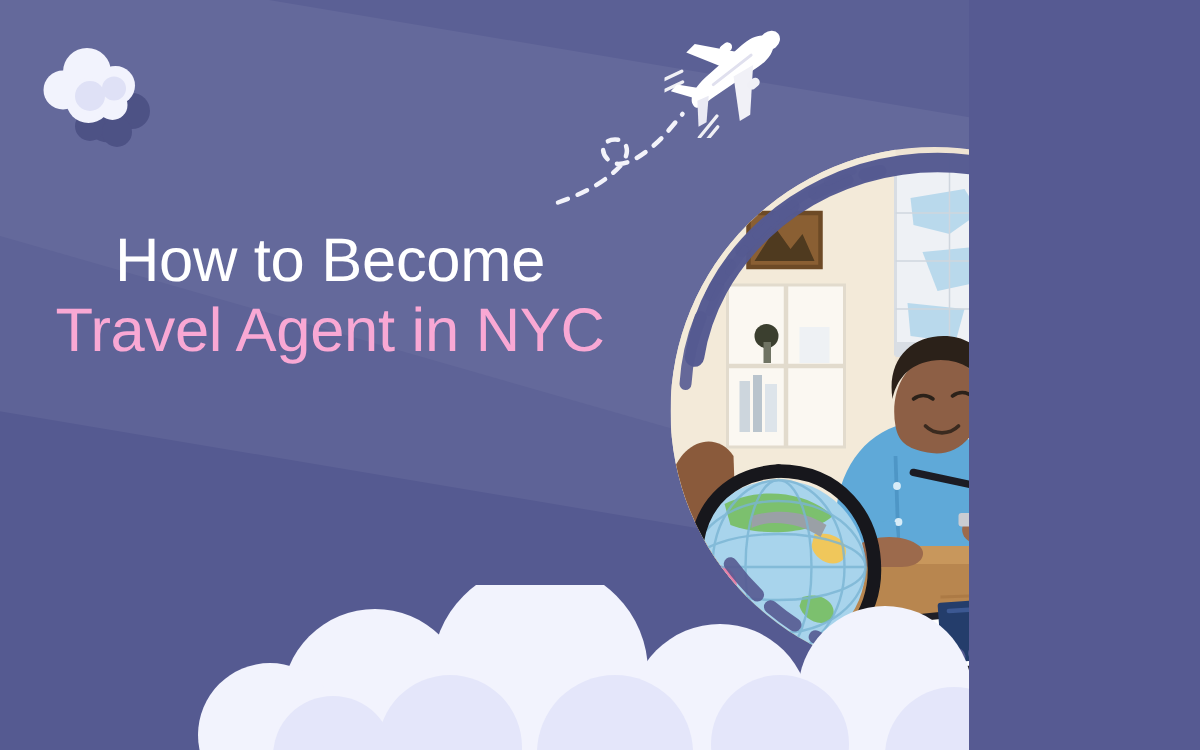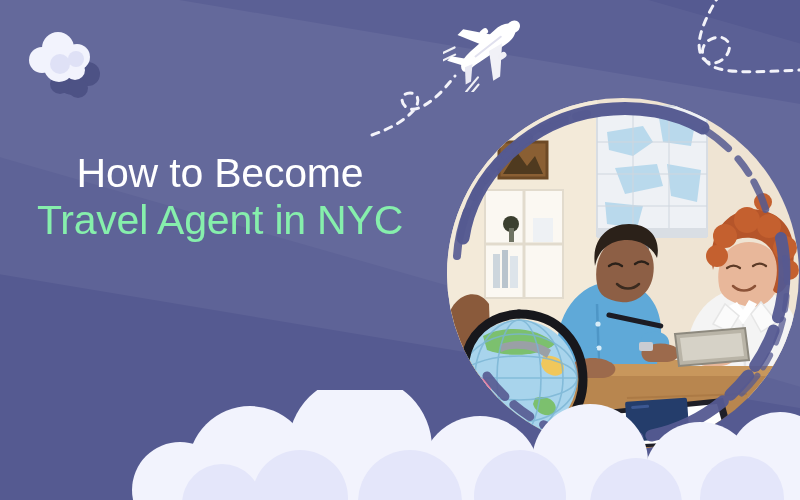--- a/index.html
+++ b/index.html
@@ -2,21 +2,21 @@
 <html><head>
 <meta charset="utf-8">
 <style>
   html,body{margin:0;padding:0;}
   body{
     width:800px;height:500px;overflow:hidden;
     font-family:"Liberation Sans", sans-serif;
     background:#565a92;
   }
   #banner{
-    position:relative;width:800px;height:500px;overflow:hidden;
+    position:relative;width:646px;height:500px;overflow:hidden;
     background:#555a91;
   }
   
   .diag-band{
     position:absolute;left:-60px;top:-40px;width:1000px;height:300px;
     background:linear-gradient(to bottom, rgba(255,255,255,0.055) 0%, rgba(255,255,255,0.055) 100%);
     transform:rotate(9.5deg);transform-origin:0 0;
     pointer-events:none;
   }
   .diag-band2{
@@ -34,21 +34,21 @@
     z-index:6;
   }
   .headline .ln{
     display:block;
     font-size:41px;
     font-weight:300;
     letter-spacing:-0.2px;
     color:#ffffff;
     white-space:nowrap;
   }
-  .headline .ln.accent{ color:#86efac; }
+  .headline .ln.accent{ color:#f9a8d4; }
 
   
   .cloud-tl{position:absolute;left:18px;top:22px;width:96px;height:82px;z-index:4;}
   .cloud-bottom{position:absolute;left:0;bottom:0;width:800px;height:110px;z-index:7;}
 
   
   .trail-svg{position:absolute;left:0;top:0;width:800px;height:170px;z-index:3;}
   .plane{position:absolute;left:443px;top:8px;width:88px;height:84px;z-index:5;}
 
   

